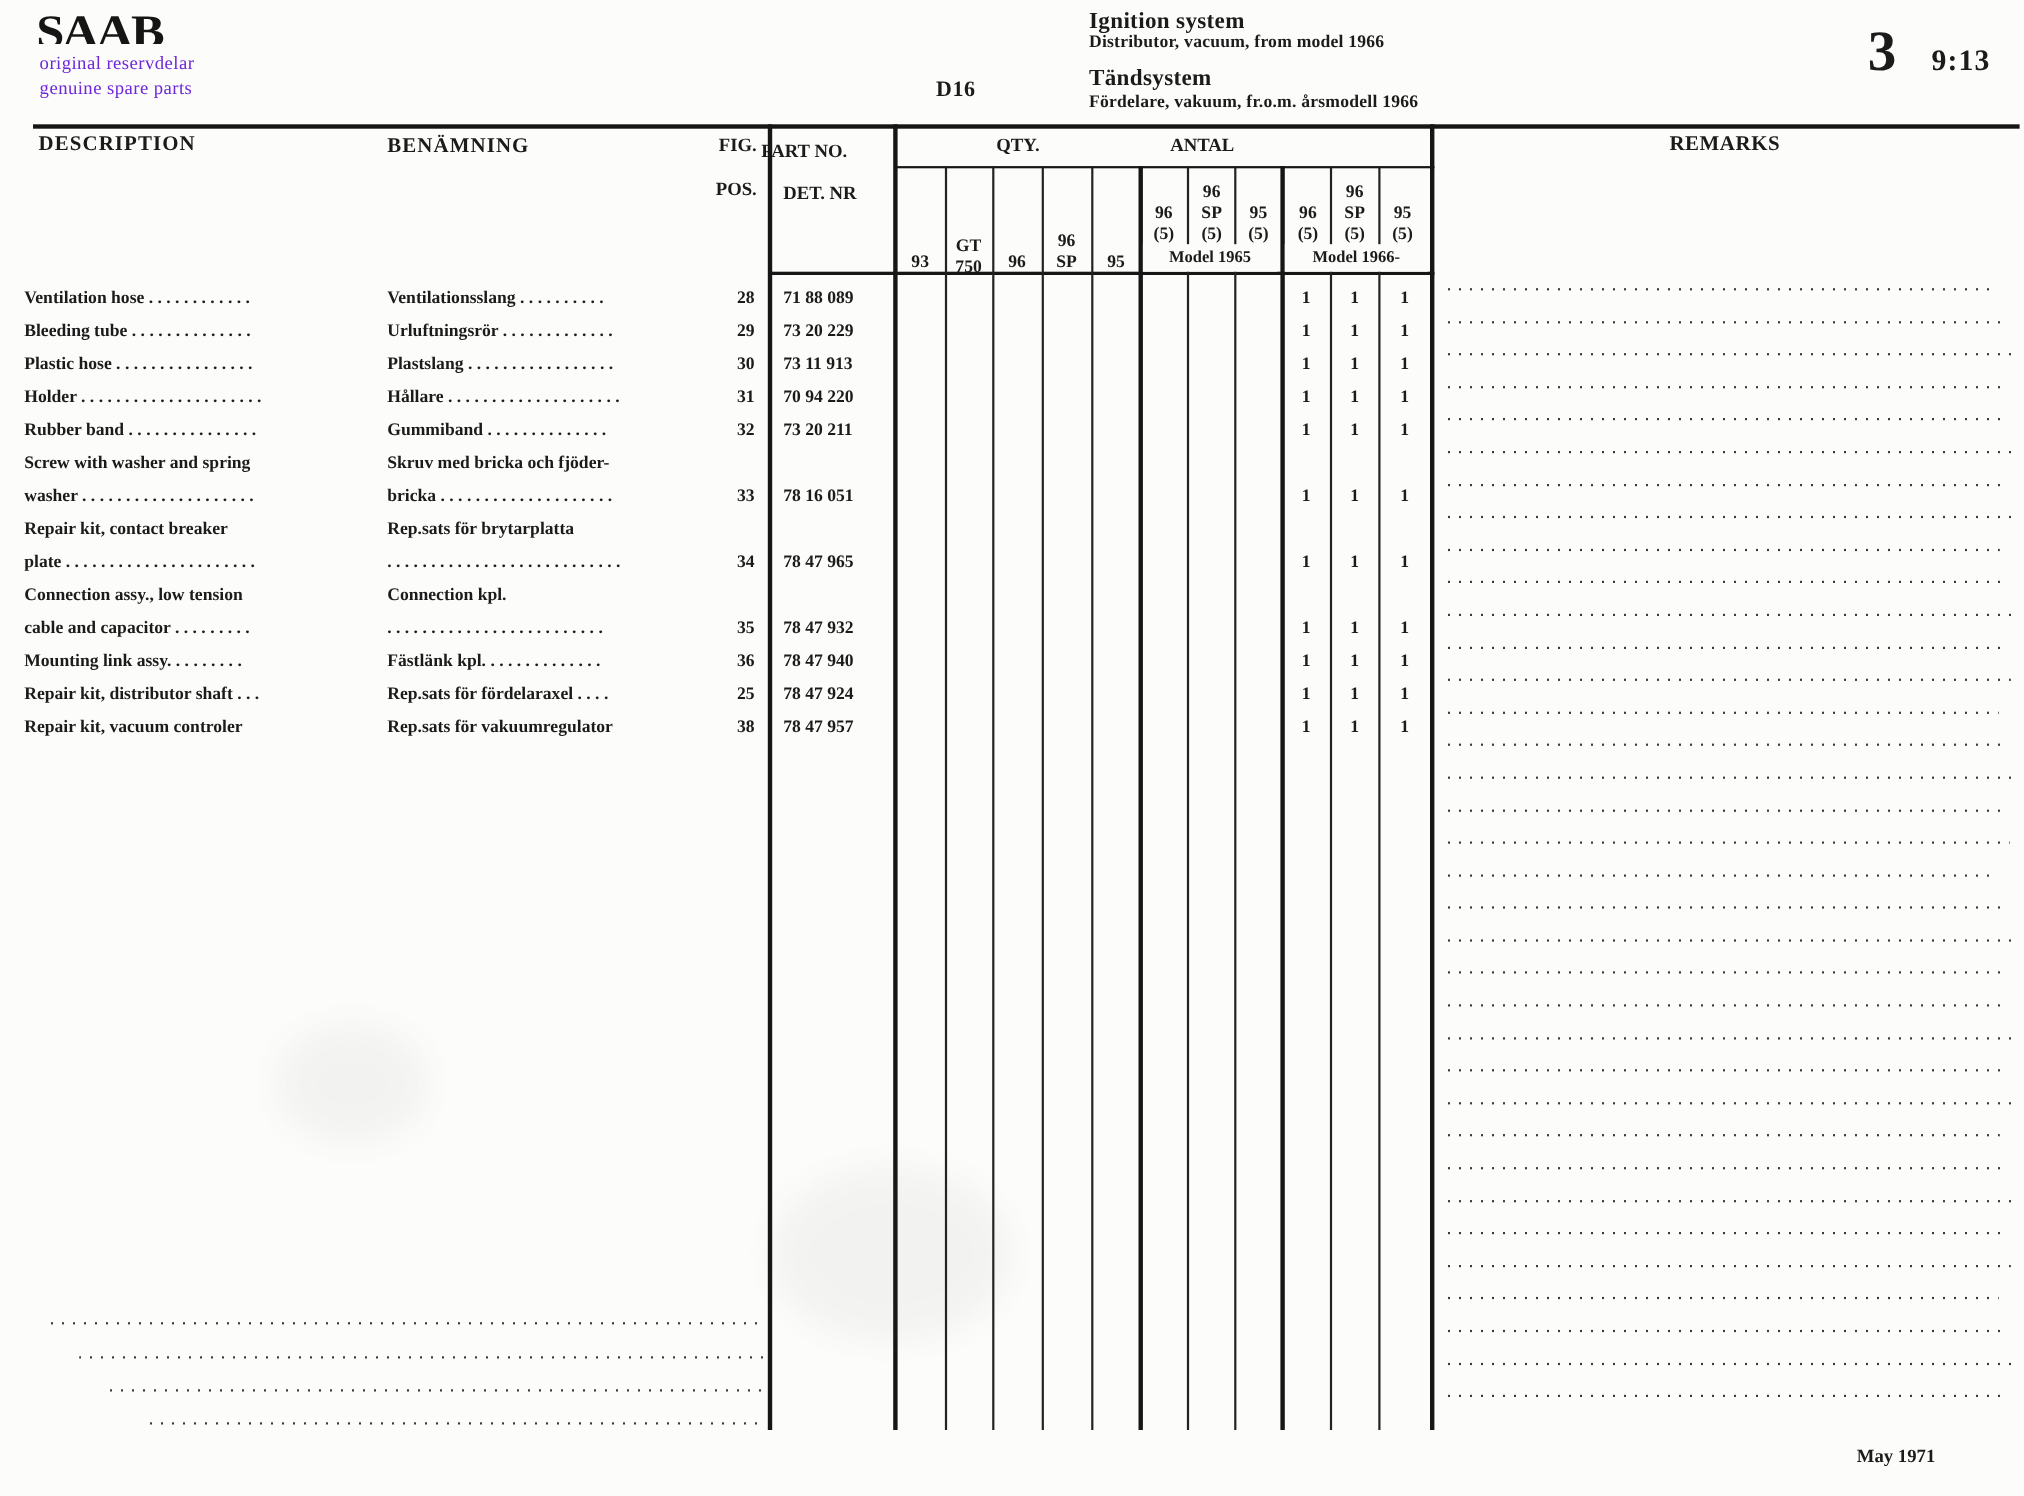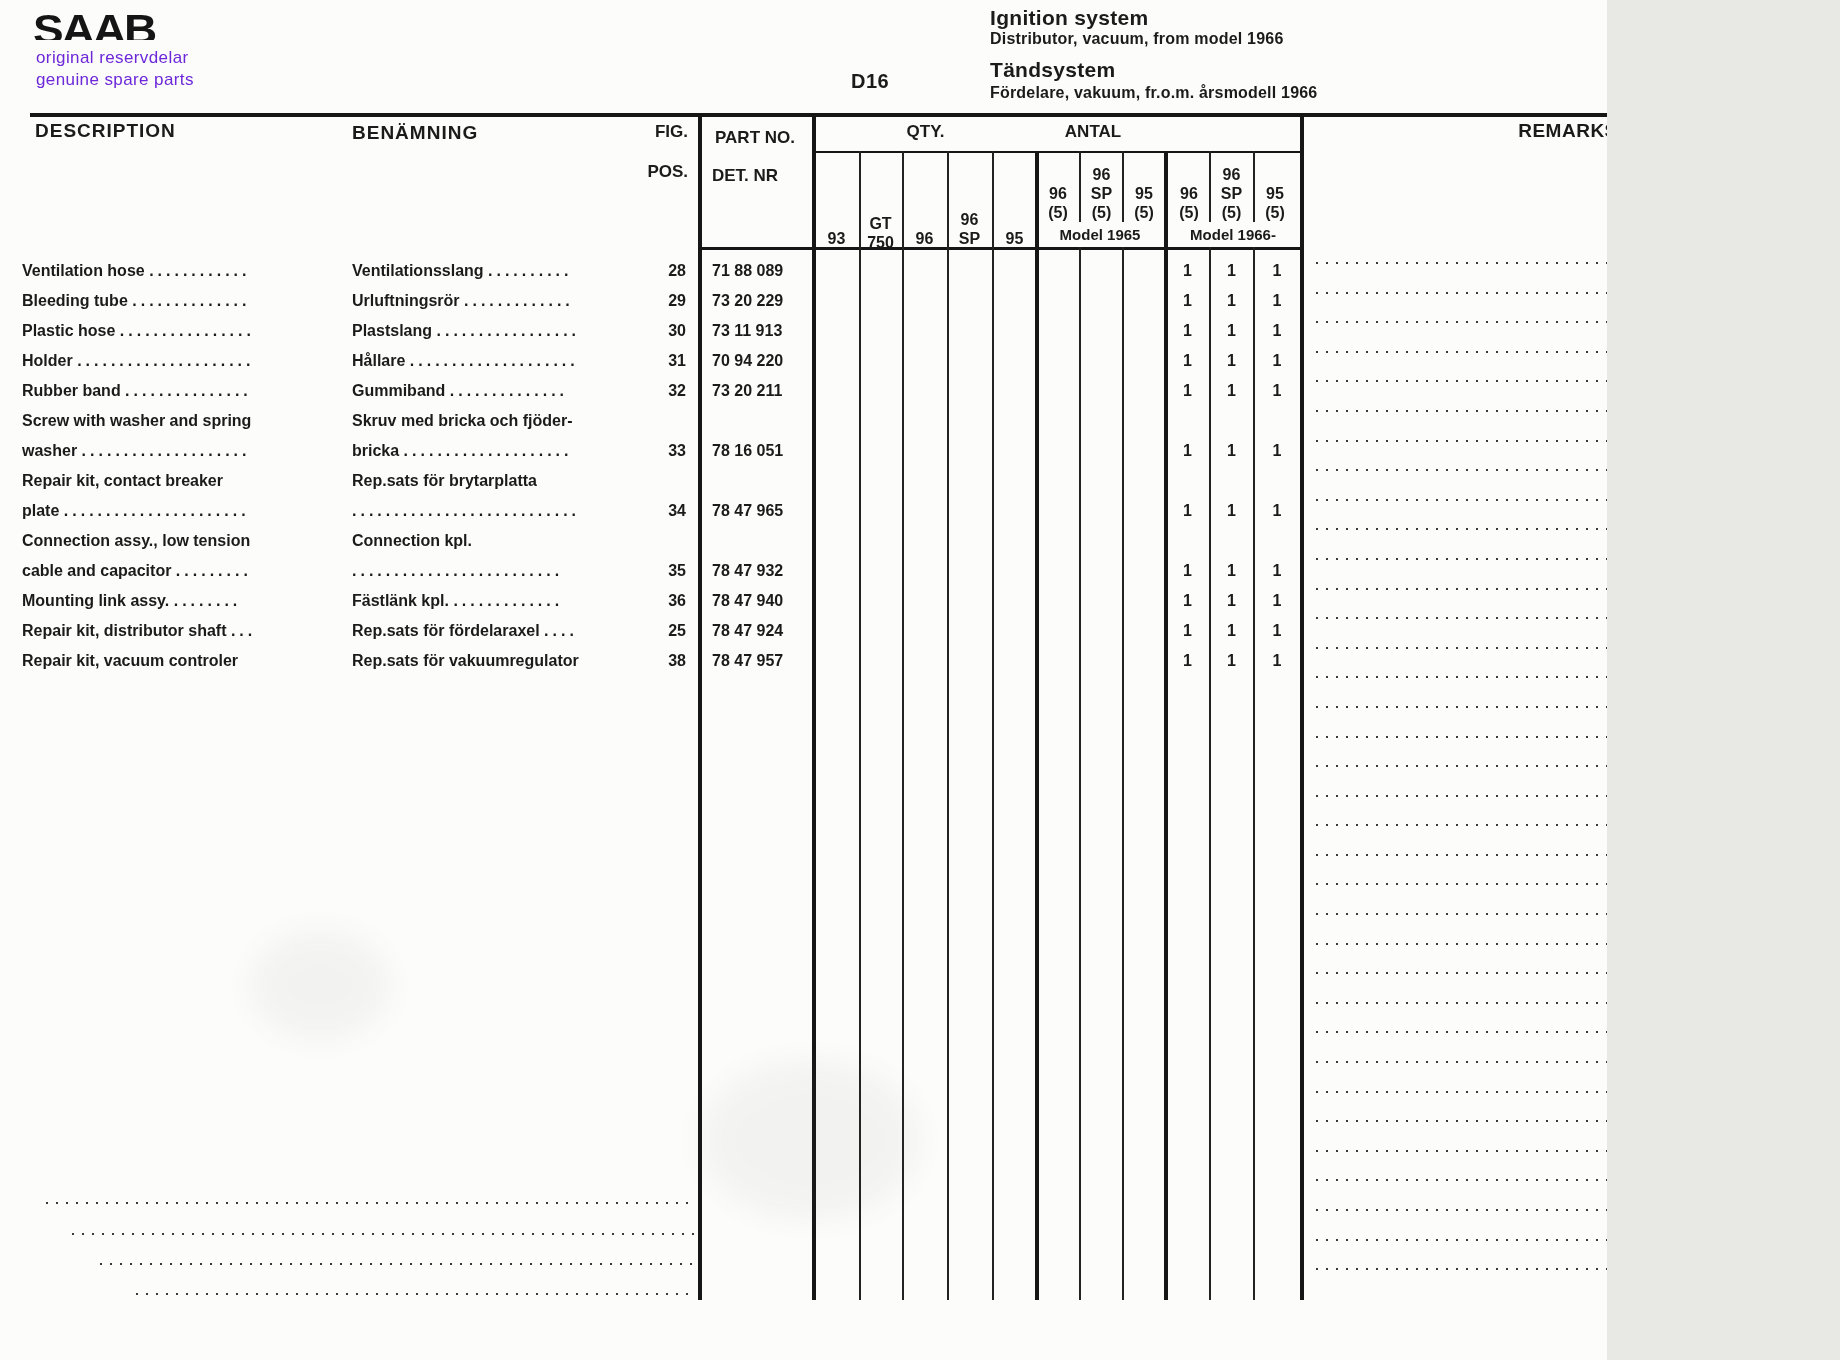--- a/index.html
+++ b/index.html
@@ -1,20 +1,20 @@
 <!DOCTYPE html>
 <html><head>
 <meta charset="utf-8">
 <style>
   html,body{margin:0;padding:0;background:#e8e8e4;}
   #page{
     position:relative;
-    width:1607px;height:1360px;
+    width:1840px;height:1360px;
     background:#fcfcfa;
-    font-family:Liberation Sans, sans-serif;
+    font-family:Liberation Serif, serif;
     color:#1b1b1b;
     overflow:hidden;
   }
   .abs{position:absolute;}
   
   .logo{
     left:33px;top:4px;
     font-size:46px;font-weight:900;letter-spacing:-2px;
     transform:scaleY(.92);transform-origin:top left;
     color:#151515;
@@ -89,21 +89,21 @@
   <div class="abs vline thin" style="left:992px;top:151px;height:1149px;"></div>
   <div class="abs vline thin" style="left:1079px;top:151px;height:1149px;"></div>
   <div class="abs vline thin" style="left:1122px;top:151px;height:1149px;"></div>
   <div class="abs vline thin" style="left:1209px;top:151px;height:1149px;"></div>
   <div class="abs vline thin" style="left:1253px;top:151px;height:1149px;"></div>
 
   <div class="abs th col-head" style="left:35px;top:120px;">DESCRIPTION</div>
   <div class="abs th col-head" style="left:352px;top:122px;">BENÄMNING</div>
   <div class="abs th small-head" style="left:636px;top:122px;width:52px;text-align:right;">FIG.</div>
   <div class="abs th small-head" style="left:636px;top:162px;width:52px;text-align:right;">POS.</div>
-  <div class="abs th small-head" style="left:715px;top:128px;">PART NO.</div>
+  <div class="abs th small-head" style="left:692px;top:128px;">PART NO.</div>
   <div class="abs th small-head" style="left:712px;top:166px;">DET. NR</div>
   <div class="abs th small-head" style="left:814px;top:122px;width:223px;text-align:center;">QTY.</div>
   <div class="abs th small-head" style="left:1018px;top:122px;width:150px;text-align:center;">ANTAL</div>
   <div class="abs th col-head" style="left:1300px;top:120px;width:536px;text-align:center;letter-spacing:.5px;">REMARKS</div>
 
   <div id="subcols">
       <div class="abs subcol" style="left: 814px; width: 45px; top: 152px; height: 96px; padding-bottom: 40px;">
         <span>93</span>
       </div>
       <div class="abs subcol" style="left: 859px; width: 43px; top: 156px; height: 96px; padding-bottom: 40px; justify-content: flex-end;">

